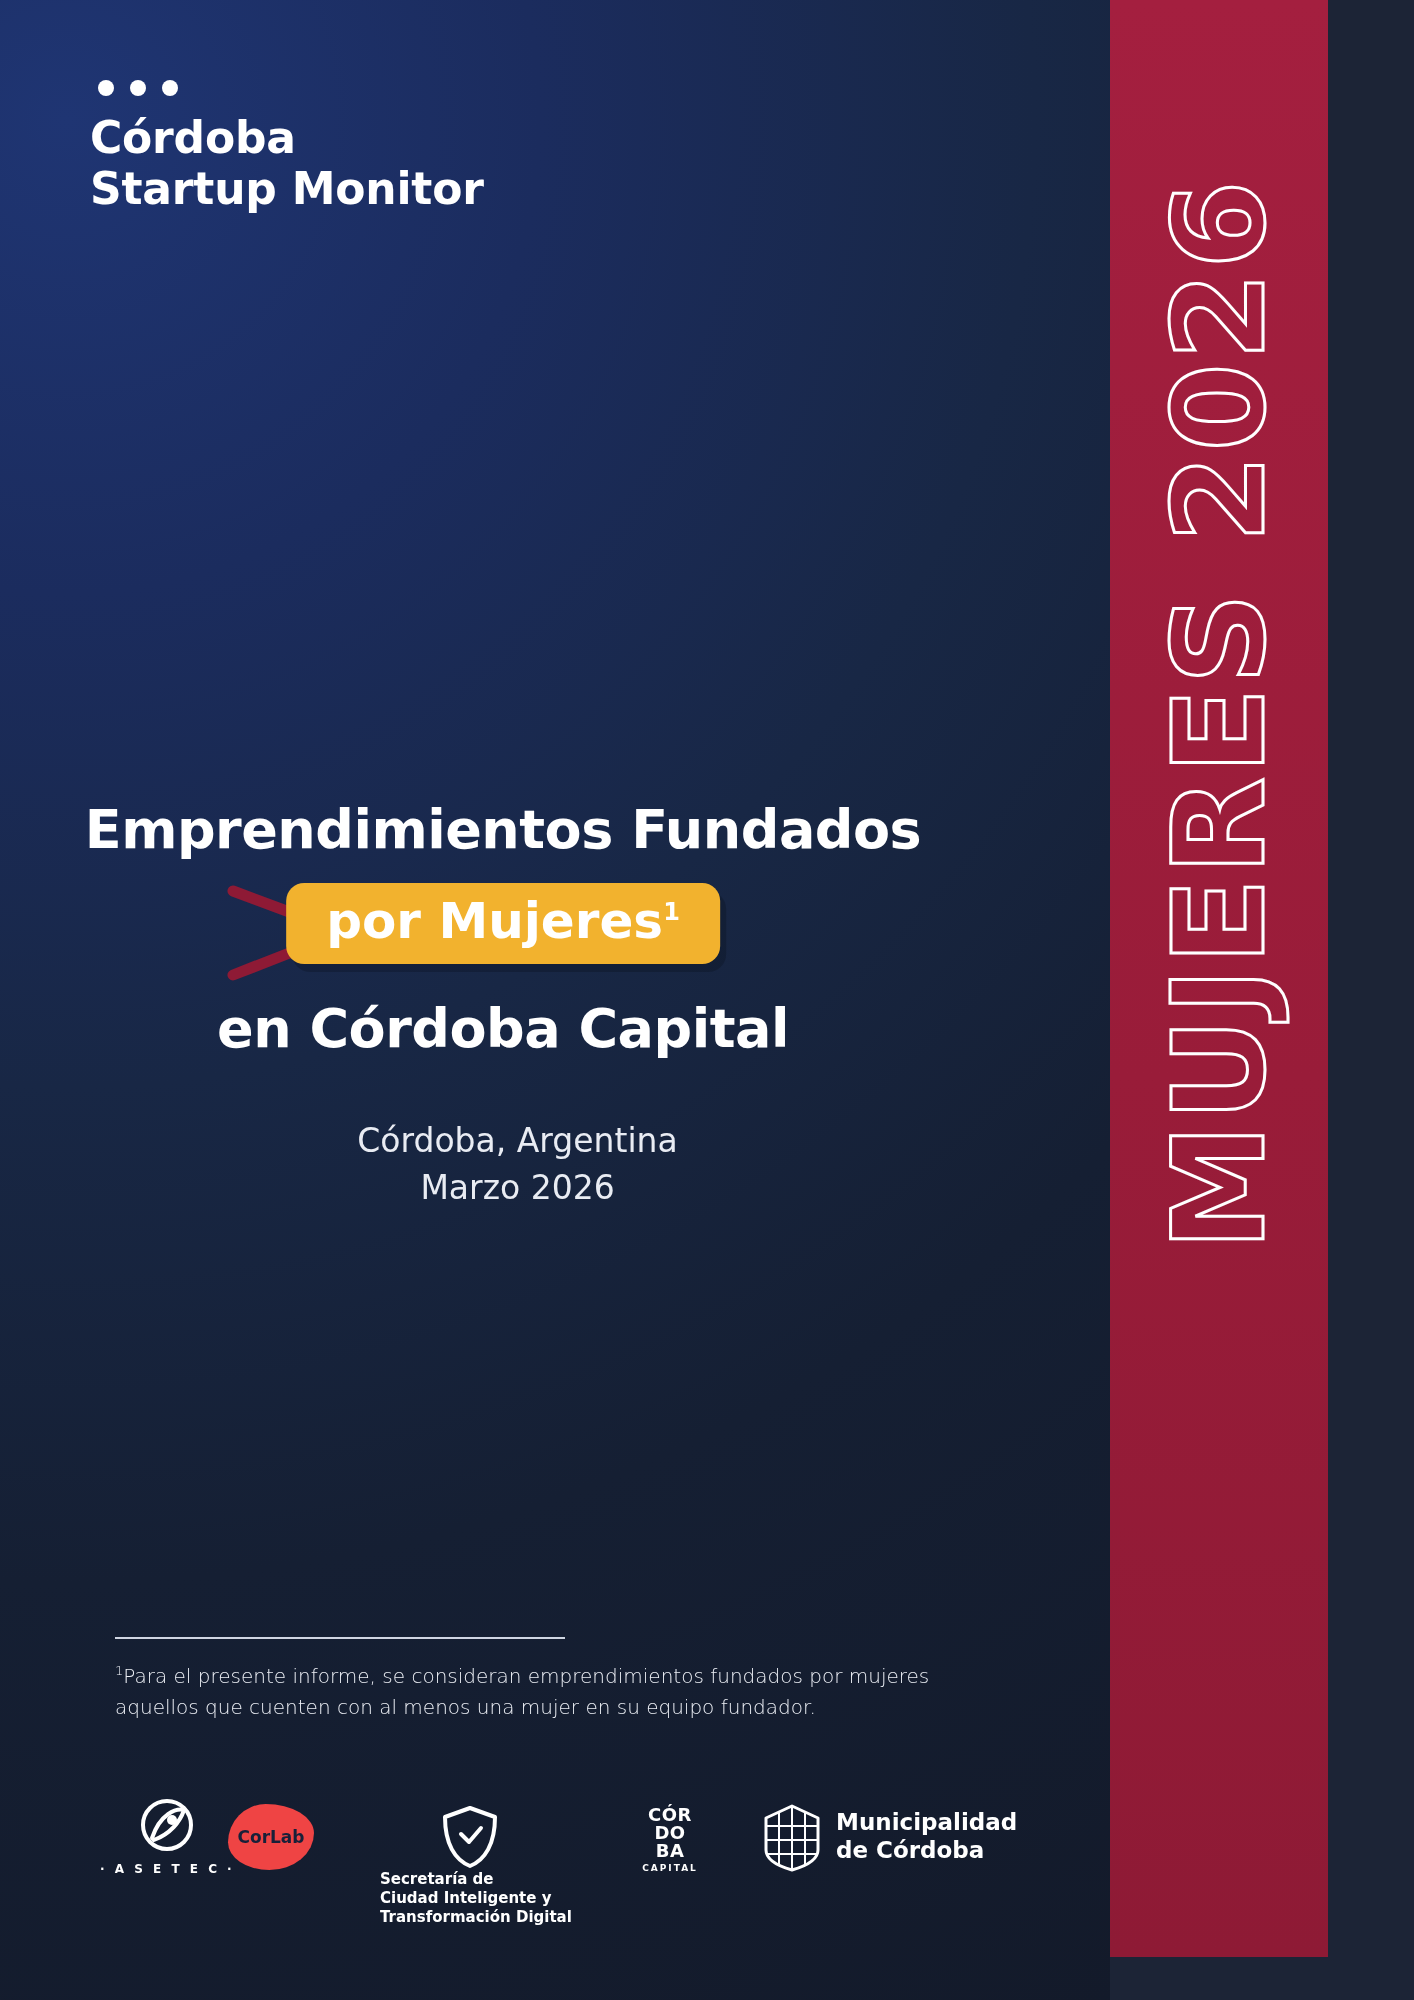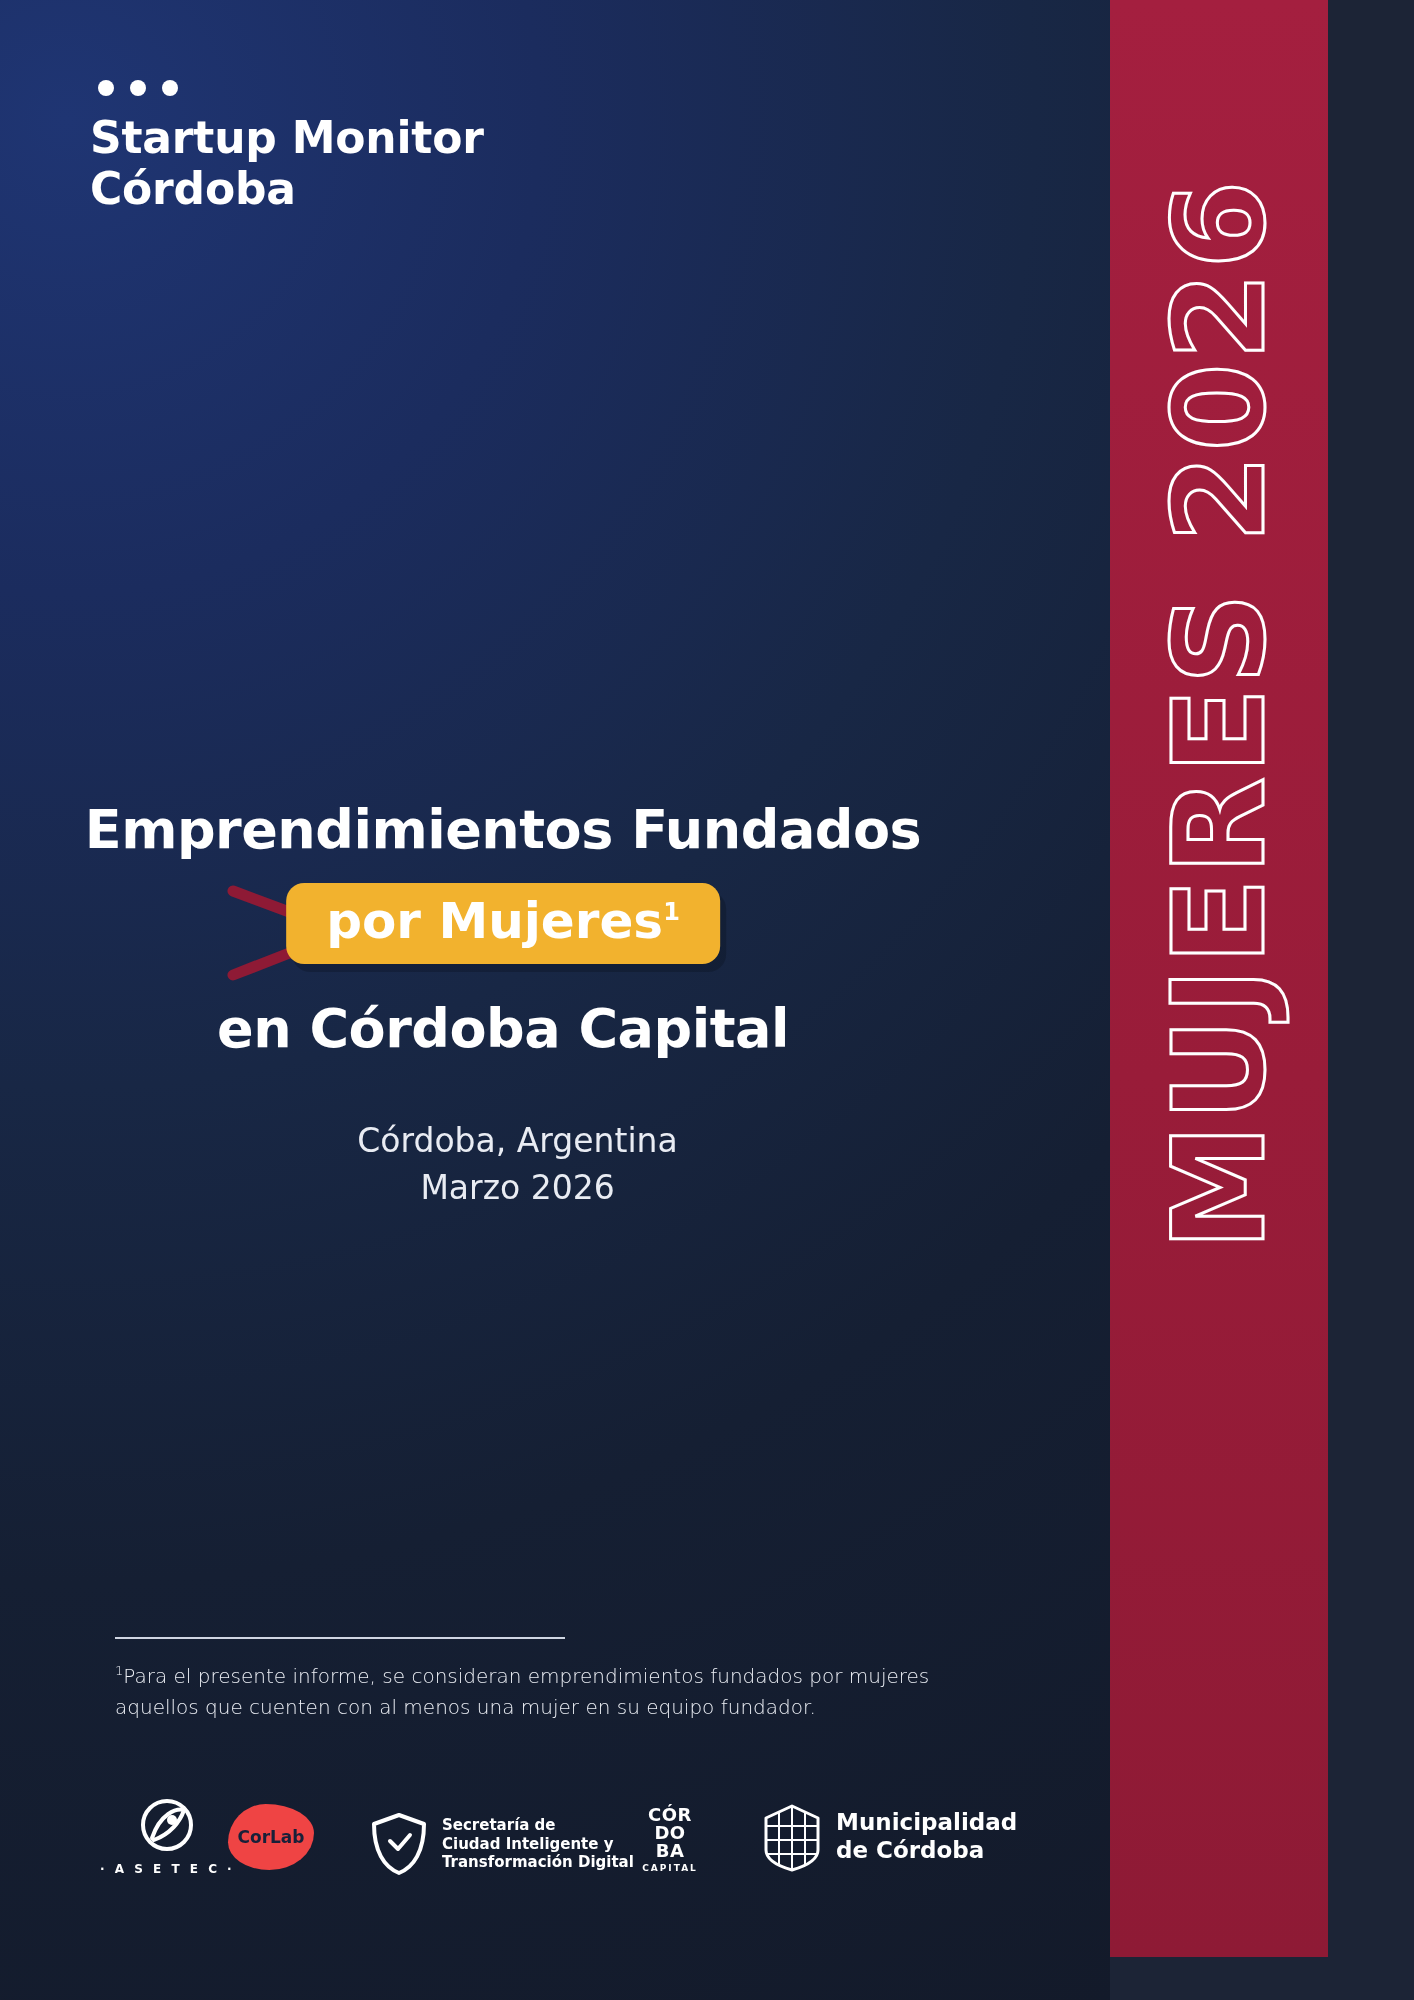--- a/index.html
+++ b/index.html
@@ -263,22 +263,22 @@
   <div class="band-text">
     <span>MUJERES 2026</span>
   </div>
 
   <div class="logo">
     <div class="dots-top">
       <div class="dot"></div>
       <div class="dot"></div>
       <div class="dot"></div>
     </div>
+    <div class="logo-line">Córdoba</div>
     <div class="logo-line">Startup Monitor</div>
-    <div class="logo-line">Córdoba</div>
     <div class="dots-bottom">
       <div class="dot"></div>
       <div class="dot"></div>
       <div class="dot"></div>
     </div>
   </div>
 
   <div class="title-wrap">
     <div class="title-line1">Emprendimientos Fundados</div>
 
@@ -318,21 +318,21 @@
       </svg>
       <div class="asetec-word">· A S E T E C ·</div>
     </div>
 
     <div class="partner" style="left:128px; top:14px;">
       <div class="corlab-blob">
         <span>CorLab</span>
       </div>
     </div>
 
-    <div class="partner" style="left:268px; top:21px;">
+    <div class="partner" style="left:268px; top:14px;flex-direction:column;">
       <svg width="62" height="66" viewBox="0 0 62 66">
         <path d="M31 4 L56 13 C56 40, 46 56, 31 62 C16 56, 6 40, 6 13 Z" fill="none" stroke="#ffffff" stroke-width="4" stroke-linejoin="round"></path>
         <path d="M22 30 L30 38 L42 24" fill="none" stroke="#ffffff" stroke-width="4" stroke-linecap="round" stroke-linejoin="round"></path>
       </svg>
       <div class="p-label">
         <div>Secretaría de</div>
         <div>Ciudad Inteligente y</div>
         <div>Transformación Digital</div>
       </div>
     </div>

